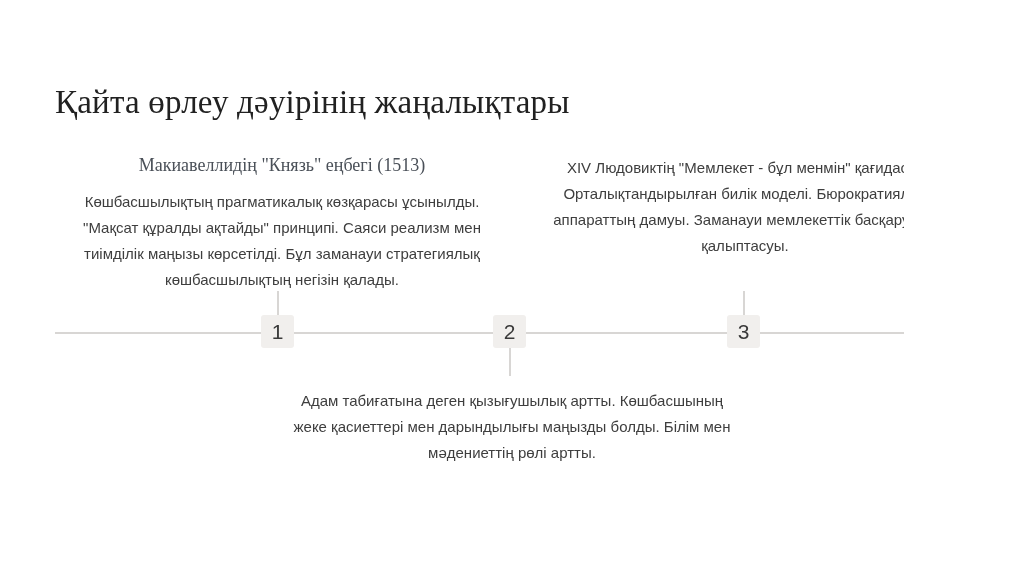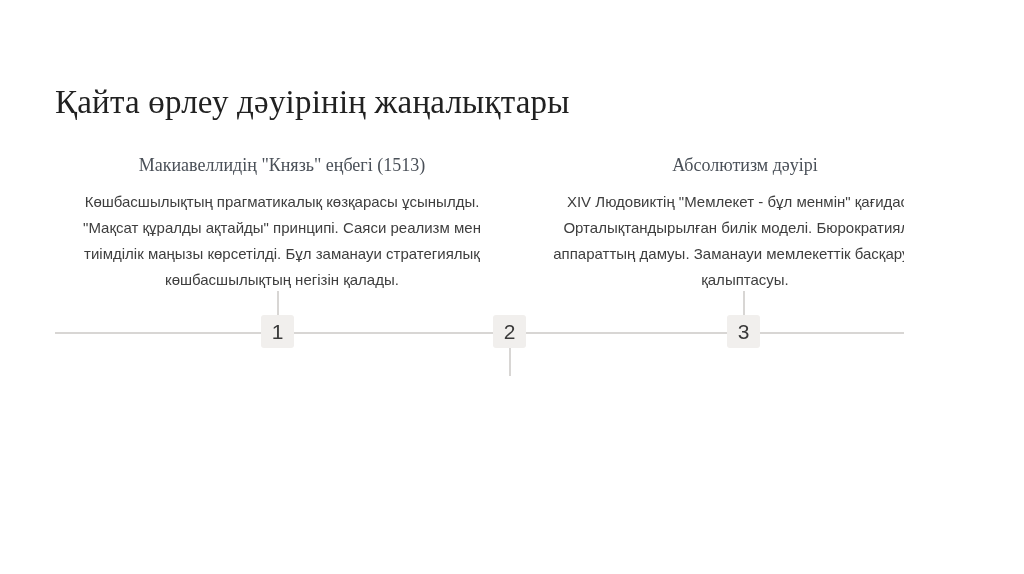--- a/index.html
+++ b/index.html
@@ -96,22 +96,22 @@
   <div class="tl-text text-1">
     <div class="tl-heading">Макиавеллидің "Князь" еңбегі (1513)</div>
     <div class="tl-body">Көшбасшылықтың прагматикалық көзқарасы ұсынылды. "Мақсат құралды ақтайды" принципі. Саяси реализм мен тиімділік маңызы көрсетілді. Бұл заманауи стратегиялық көшбасшылықтың негізін қалады.</div>
   </div>
   <div class="tl-connector conn-1"></div>
   <div class="tl-marker marker-1">1</div>
 
   <div class="tl-marker marker-2">2</div>
   <div class="tl-connector conn-2"></div>
   <div class="tl-text text-2">
+    <div class="tl-body">Адам табиғатына деген қызығушылық артты. Көшбасшының жеке қасиеттері мен дарындылығы маңызды болды. Білім мен мәдениеттің рөлі артты.</div>
   </div>
 
   <div class="tl-text text-3">
-    <div class="tl-heading">Абсолютизм дәуірі</div>
     <div class="tl-body">XIV Людовиктің "Мемлекет - бұл менмін" қағидасы. Орталықтандырылған билік моделі. Бюрократиялық аппараттың дамуы. Заманауи мемлекеттік басқарудың қалыптасуы.</div>
   </div>
   <div class="tl-connector conn-3"></div>
   <div class="tl-marker marker-3">3</div>
 
 </div>
 
 </body></html>

